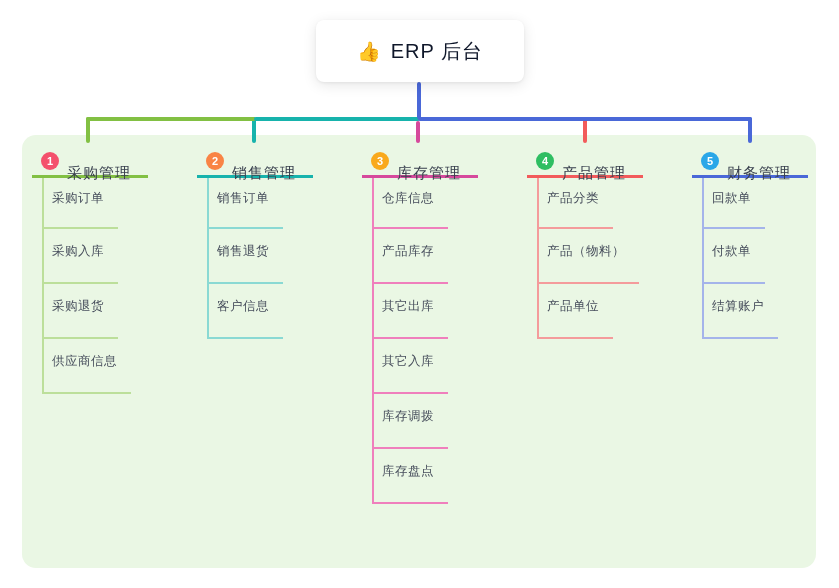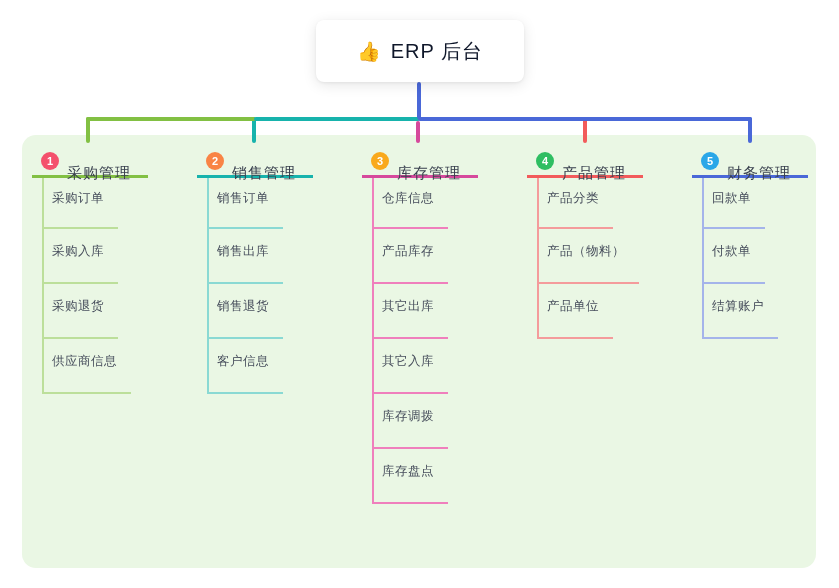--- a/index.html
+++ b/index.html
@@ -98,23 +98,20 @@
   <div class="branch" style="left: 197px; --main: #17B3AC; --light: #8AD9D3; --badge: #F98445;">
     <div class="branch-title">
       <span class="badge">2</span>
       <span class="branch-label">销售管理</span>
     </div>
     <div class="children">
       <div class="child">
           <span class="child-label">销售订单</span>
         </div>
       <div class="child">
-          <span class="child-label">销售出库</span>
-        </div>
-      <div class="child">
           <span class="child-label">销售退货</span>
         </div>
       <div class="child">
           <span class="child-label">客户信息</span>
         </div>
     </div>
   </div>
 
   <div class="branch" style="left: 362px; --main: #D6499C; --light: #EF7FBC; --badge: #F9A91C;">
     <div class="branch-title">

